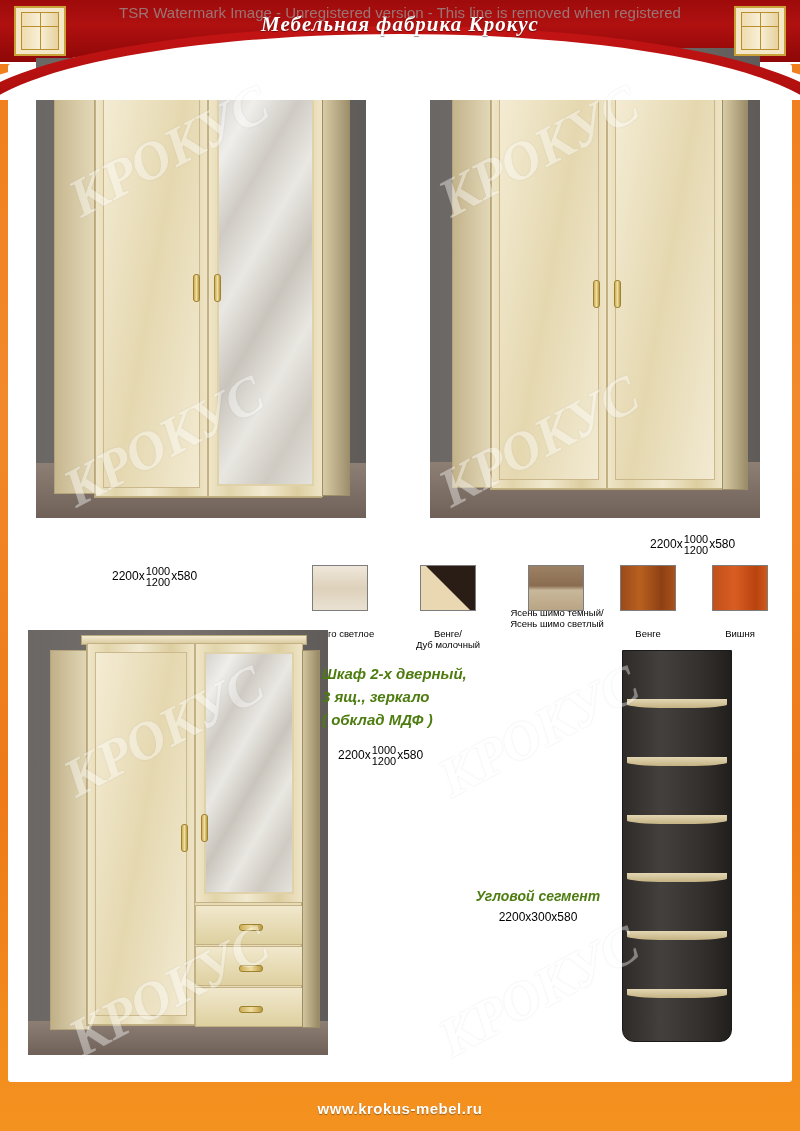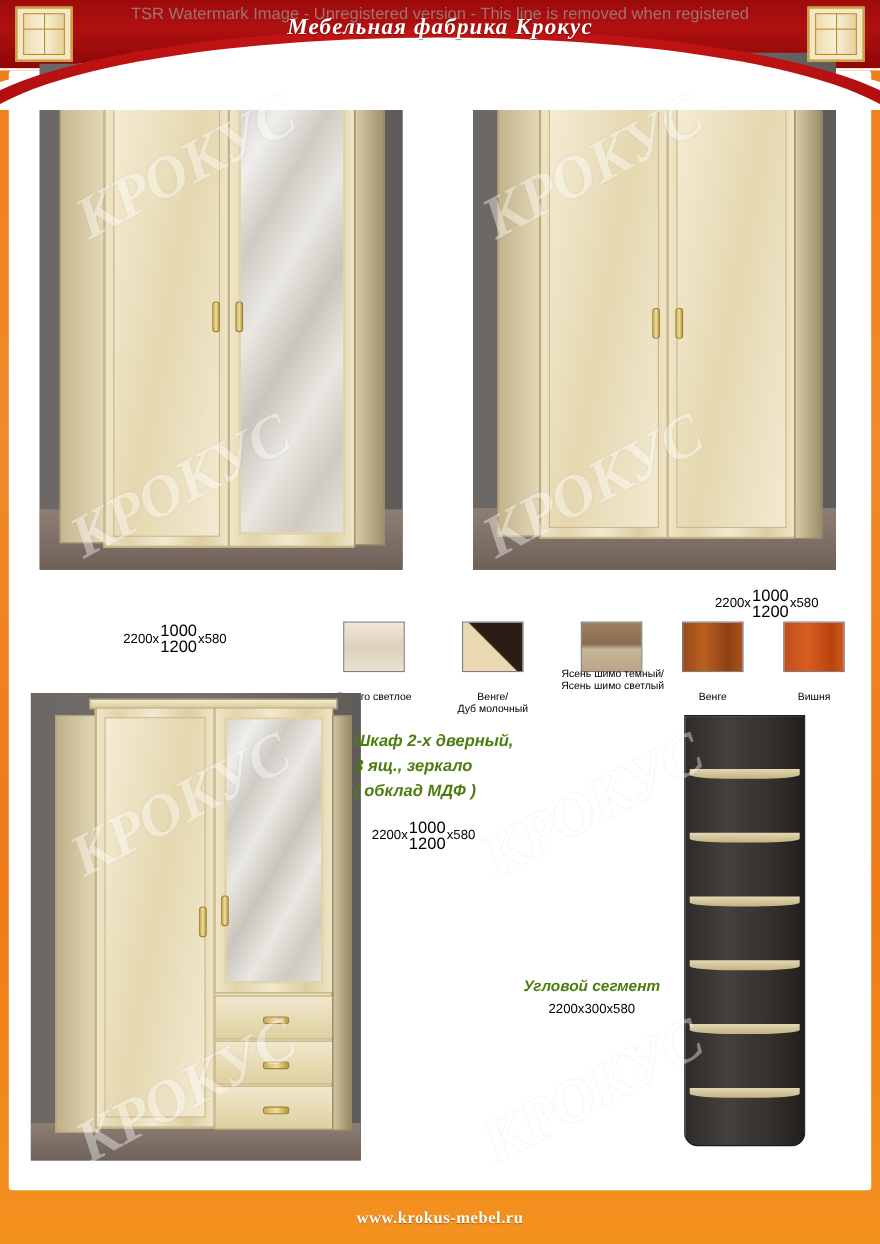--- a/index.html
+++ b/index.html
@@ -87,21 +87,20 @@
     position:absolute;left:50%;top:4px;bottom:4px;width:1px;background:#b98f2e;
   }
   .logo-box .lb-h{
     position:absolute;left:5px;right:5px;height:1px;background:#b98f2e;top:18px;
   }
 
   
   .footer{
     position:absolute;left:0;bottom:0;width:800px;height:58px;
     z-index:4;
-    font-family:Liberation Serif, serif;
   }
   .footer-url{
     position:absolute;left:0;bottom:14px;width:800px;
     text-align:center;
     color:#ffffff;
     font-weight:bold;
     font-size:15px;
     letter-spacing:.5px;
     text-shadow:0 1px 1px rgba(0,0,0,.35);
   }
@@ -216,21 +215,21 @@
     position:absolute;
     font-size:12px;
     color:#000;
     white-space:nowrap;
   }
   .frac{
     display:inline-block;
     text-align:center;
     vertical-align:middle;
     line-height:1.0;
-    font-size:15px;
+    font-size:11px;
     margin:0 1px;
   }
   .frac .t{display:block;}
   .frac .b{display:block;}
 
   
   .sw{
     position:absolute;width:56px;height:46px;border:1px solid #7d7d7d;box-sizing:border-box;
   }
   .sw-label{

